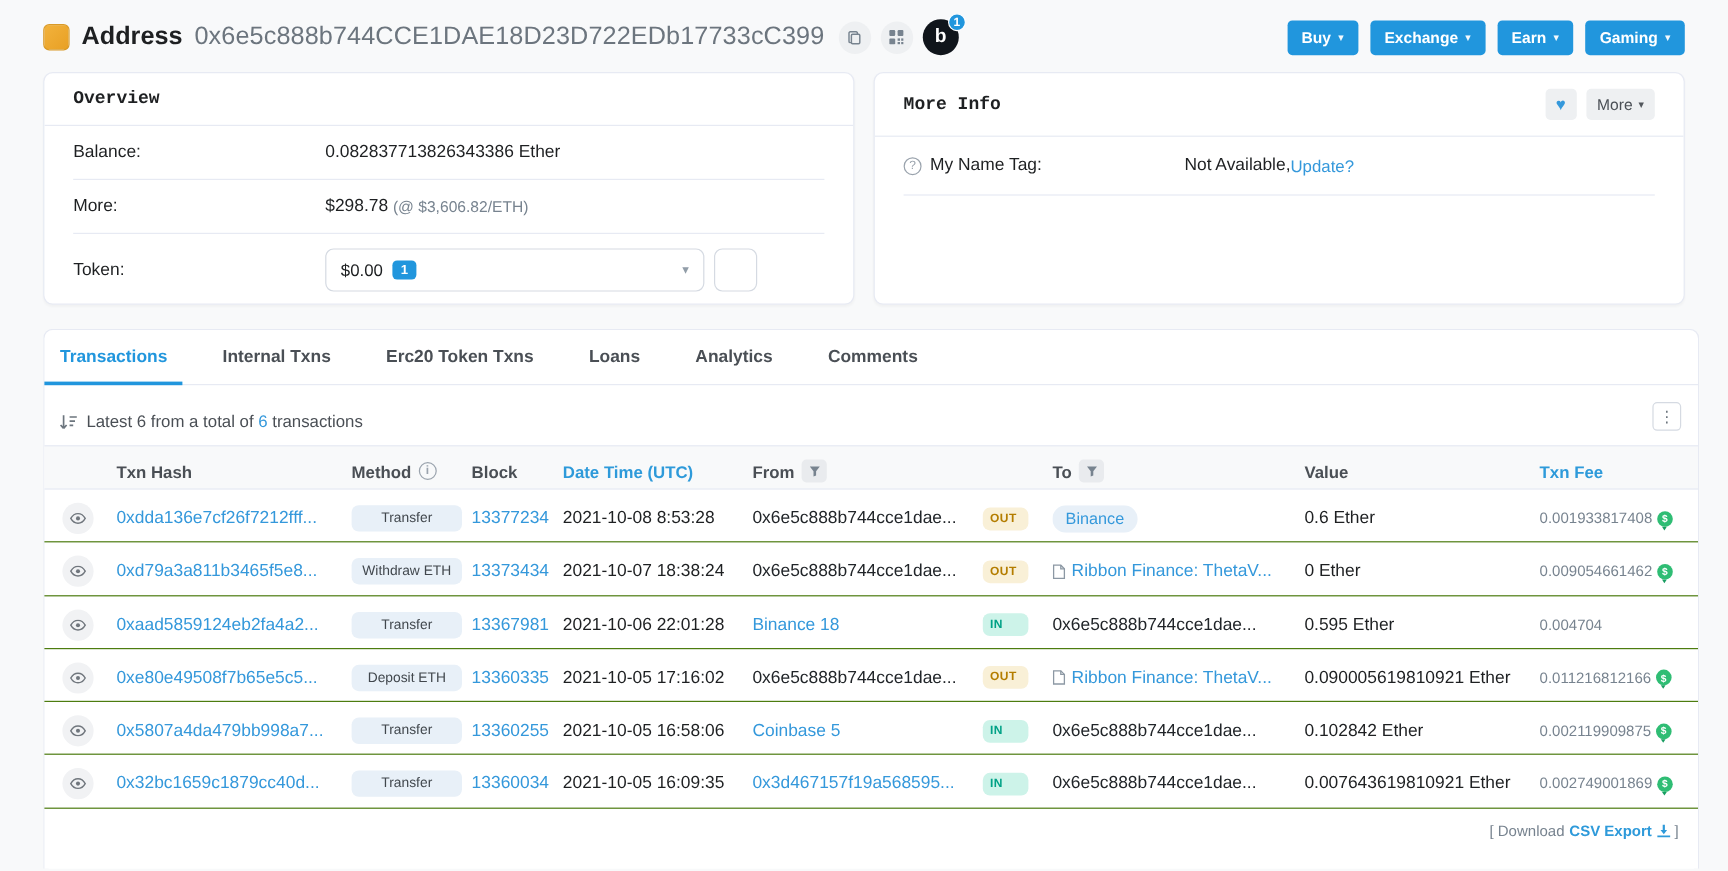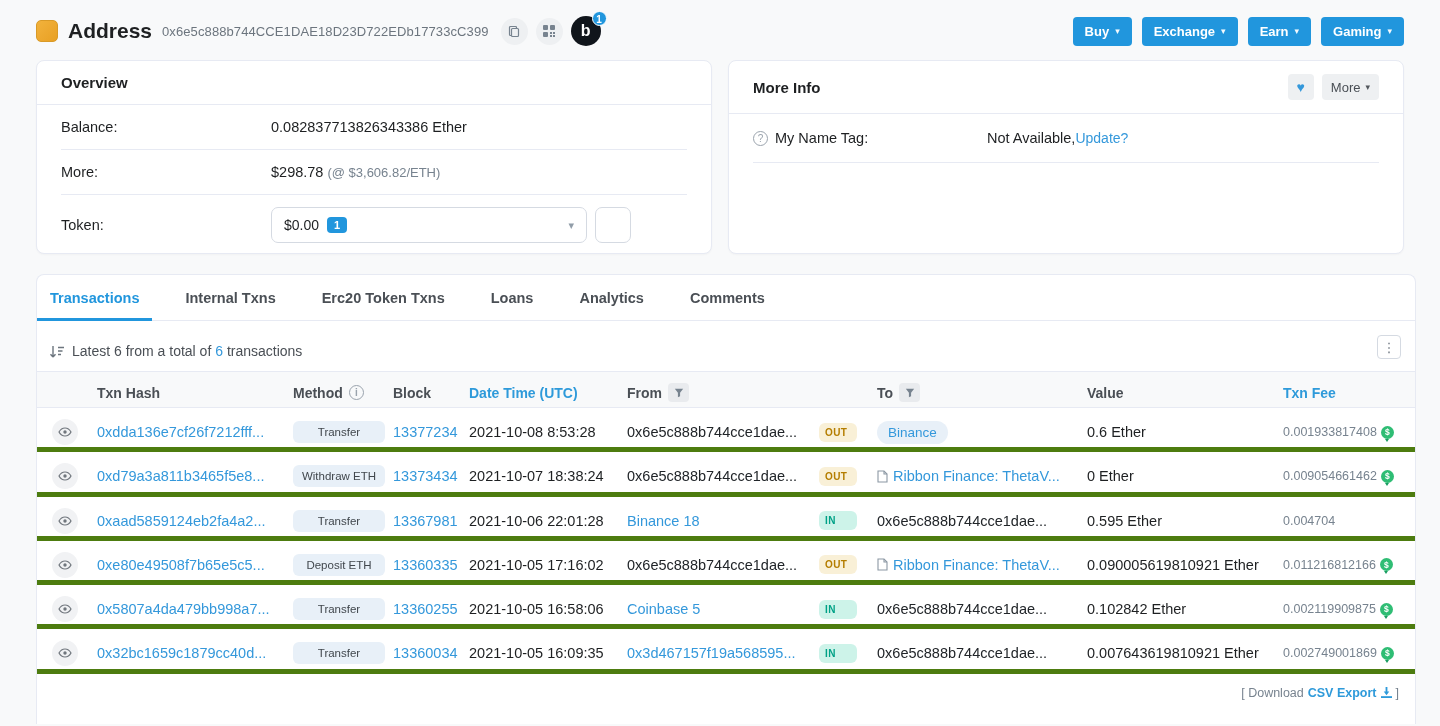--- a/index.html
+++ b/index.html
@@ -17,21 +17,21 @@
     display: flex; align-items: center;
     padding: 16px 36px 14px 36px;
   }
   .addr-square {
     width: 22px; height: 22px; border-radius: 5px;
     background: linear-gradient(135deg, #f2b23c, #e8a024);
     border: 1px solid #d99a27;
     margin-right: 10px;
   }
   .page-title { font-size: 21px; font-weight: 700; color: #1e2022; margin-right: 10px; }
-  .page-address { font-size: 13px; color: #6c757e; margin-right: 12px; letter-spacing: .1px; }
+  .page-address { font-size: 21px; color: #6c757e; margin-right: 12px; letter-spacing: .1px; }
   .round-btn {
     width: 27px; height: 27px; border-radius: 50%;
     background: #eef0f2; border: none; cursor: pointer;
     display: inline-flex; align-items: center; justify-content: center;
     margin-right: 8px; color: #77838f;
   }
   .chat-btn {
     position: relative; width: 30px; height: 30px; border-radius: 50%;
     background: #10151b; color: #fff; border: none; cursor: pointer;
     font-weight: 700; font-size: 16px; line-height: 30px;
@@ -55,21 +55,21 @@
   .cards-row { display: flex; gap: 16px; margin: 0 36px; }
   .card {
     background: #fff; border: 1px solid #e7eaf3; border-radius: 8px;
     box-shadow: 0 1px 2px rgba(30,32,34,.03);
   }
   .card-half { width: 676px; height: 194px; overflow: hidden; }
   .card-head {
     display: flex; align-items: center;
     padding: 13px 24px; border-bottom: 1px solid #e7eaf3;
   }
-  .card-title { font-size: 15px; font-weight: 700; color: #1e2022; }
+  .card-title { font-size: 15px; font-weight: 700; color: #1e2022; font-family: Liberation Mono, monospace; }
   .card-head-actions { margin-left: auto; display: flex; gap: 8px; align-items: center; }
   .mini-btn {
     background: #eef0f2; border: none; border-radius: 4px; cursor: pointer;
     height: 26px; padding: 0 9px; font-size: 13px; color: #4a4f55;
     display: inline-flex; align-items: center; gap: 5px; font-family: inherit;
   }
   .heart { color: #3498db; font-size: 14px; }
 
   .kv-row {
     display: flex; align-items: center;
@@ -129,21 +129,21 @@
     padding: 11px 12px;
   }
   .thead { background: #f8f9fa; border-top: 1px solid #e7eaf3; border-bottom: 1px solid #e7eaf3; height: 37px; }
   .th { font-size: 14px; font-weight: 700; color: #4a4f55; display: flex; align-items: center; gap: 6px; }
   .th.blue { color: #2e9ada; cursor: pointer; }
   .filter-chip {
     width: 21px; height: 19px; background: #e9ebee; border: none; border-radius: 4px;
     display: inline-flex; align-items: center; justify-content: center; cursor: pointer; color: #77838f;
   }
 
-  .tx-row { height: 44.3px; border-bottom: 5px solid #4d7c0f; font-size: 14.5px; }
+  .tx-row { height: 44.3px; border-bottom: 1px solid #4d7c0f; font-size: 14.5px; }
   .eye-btn {
     width: 26px; height: 26px; border-radius: 50%; background: #f1f2f4; border: none;
     display: inline-flex; align-items: center; justify-content: center; cursor: pointer; color: #70767d;
     margin-left: 3px;
   }
   .hash-cell, .block-cell { overflow: hidden; white-space: nowrap; }
   .method-badge {
     display: inline-block; min-width: 92px; text-align: center;
     background: #e8f0f8; color: #41474d; font-size: 11.5px;
     border-radius: 6px; padding: 5px 8px;

